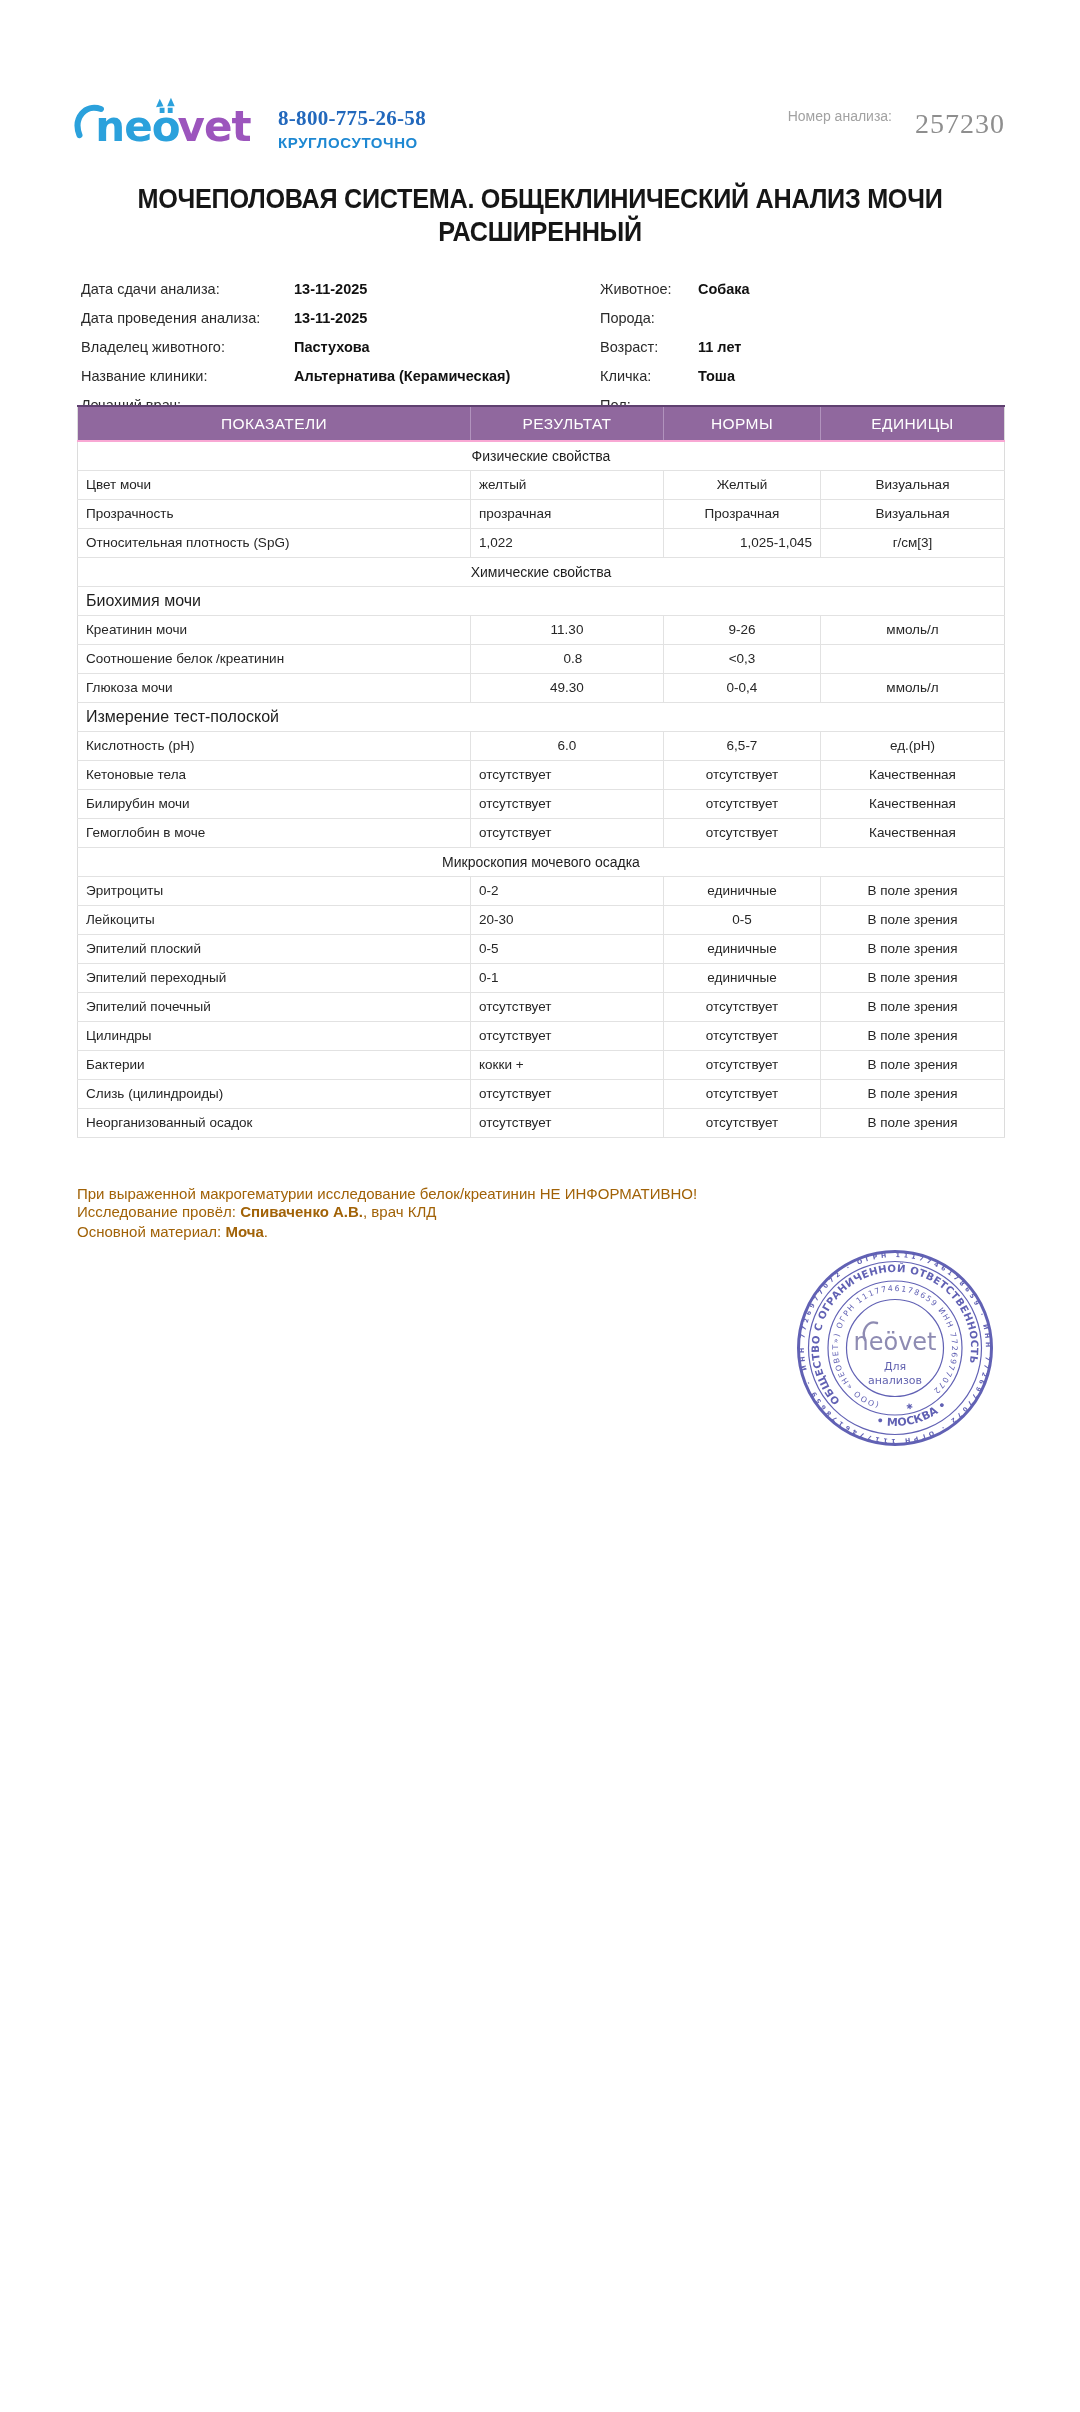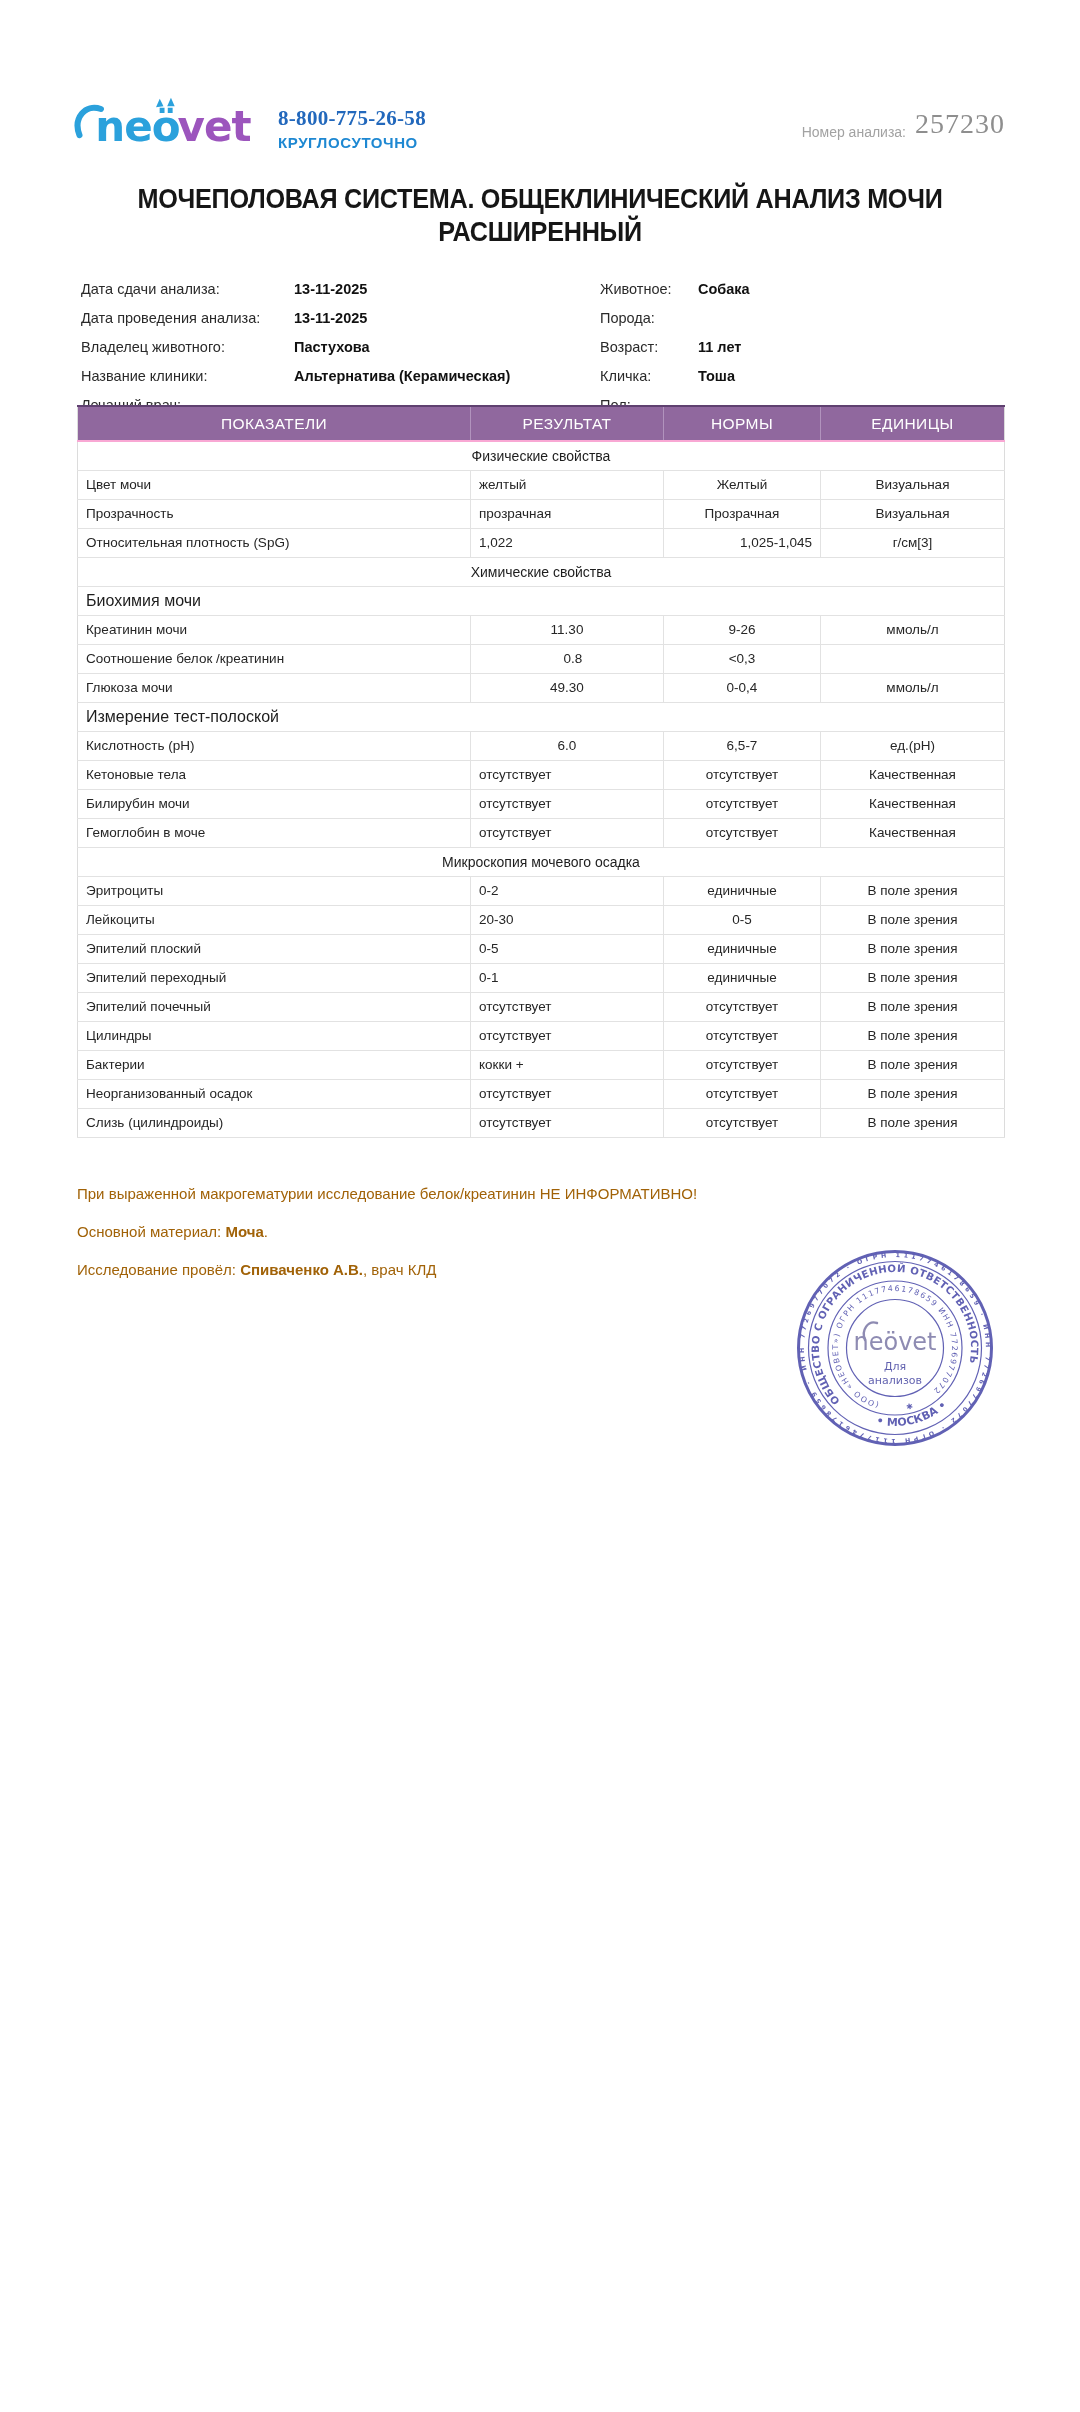--- a/index.html
+++ b/index.html
@@ -14,21 +14,21 @@
   .phone-number {
     font-family:"Liberation Serif", serif; font-weight:700;
     font-size:21px; color:#2268bc; letter-spacing:.3px;
   }
   .phone-sub {
     font-family:"Liberation Sans", sans-serif; font-weight:700;
     font-size:15px; color:#1e88d2; letter-spacing:.6px; margin-top:3px;
   }
   .number-block {
     position:absolute; right:75px; top:108px;
-    display:flex; align-items:flex-end; gap:9px;
+    display:flex; align-items:flex-start; gap:23px;
   }
   .number-label { font-size:14px; color:#a2a2a2; }
   .number-value {
     font-family:"Liberation Serif", serif; font-size:28px;
     color:#8e8e8e; letter-spacing:1px;
   }
   
   .title-wrap {
     position:absolute; left:0; top:182px; width:1080px; text-align:center;
     color:#161616; font-weight:700; font-size:28px; line-height:33px;
@@ -59,21 +59,21 @@
   table.results thead th:first-child { border-left:none; }
   table.results tbody td { border-bottom:1px solid #e2e2e2; padding:0 8px; height:29px; }
   td.c-result, td.c-norm, td.c-unit { border-left:1px solid #e2e2e2; }
   td.section   { text-align:center; height:24px; font-size:14px; color:#1d1d1d; }
   td.subsection{ text-align:left; padding-left:3px; height:24px; font-size:16px; color:#1d1d1d; }
   
   .note { position:absolute; left:77px; font-size:15px; color:#a16207; }
   .note b { font-weight:700; }
   #note-warning  { top:1185px; }
   #note-material { top:1223px; }
-  #note-examiner { top:1261px; }
+  #note-examiner { top:1203px; }
   
   .stamp { position:absolute; left:795px; top:1248px; opacity:.88; }
 </style>
 </head>
 <body>
 
 <svg class="logo-svg" width="182" height="58" viewBox="0 0 195 58">
   <path d="M8 42 C1 24 14 8 31 14" fill="none" stroke="#2ba1dc" stroke-width="6.5" stroke-linecap="round"></path>
   <text x="25" y="48" font-family="DejaVu Sans, sans-serif" font-weight="bold" font-size="45" letter-spacing="-1" fill="#2ba1dc">neö</text>
   <polygon points="90,12 94,3 98,11" fill="#2ba1dc"></polygon>
@@ -246,27 +246,27 @@
         <td class="c-norm" style="text-align: center;">отсутствует</td>
         <td class="c-unit" style="text-align: center;">В поле зрения</td>
       </tr>
       <tr>
         <td class="c-name" style="text-align: left;">Бактерии</td>
         <td class="c-result" style="text-align: left;">кокки +</td>
         <td class="c-norm" style="text-align: center;">отсутствует</td>
         <td class="c-unit" style="text-align: center;">В поле зрения</td>
       </tr>
       <tr>
+        <td class="c-name" style="text-align: left;">Слизь (цилиндроиды)</td>
+        <td class="c-result" style="text-align: left;">отсутствует</td>
+        <td class="c-norm" style="text-align: center;">отсутствует</td>
+        <td class="c-unit" style="text-align: center;">В поле зрения</td>
+      </tr>
+      <tr>
         <td class="c-name" style="text-align: left;">Неорганизованный осадок</td>
-        <td class="c-result" style="text-align: left;">отсутствует</td>
-        <td class="c-norm" style="text-align: center;">отсутствует</td>
-        <td class="c-unit" style="text-align: center;">В поле зрения</td>
-      </tr>
-      <tr>
-        <td class="c-name" style="text-align: left;">Слизь (цилиндроиды)</td>
         <td class="c-result" style="text-align: left;">отсутствует</td>
         <td class="c-norm" style="text-align: center;">отсутствует</td>
         <td class="c-unit" style="text-align: center;">В поле зрения</td>
       </tr>
     </tbody>
 </table>
 
 <div class="note" id="note-warning">При выраженной макрогематурии исследование белок/креатинин НЕ ИНФОРМАТИВНО!</div>
 <div class="note" id="note-material"><span>Основной материал: </span><b>Моча</b><span>.</span></div>
 <div class="note" id="note-examiner"><span>Исследование провёл: </span><b>Спиваченко А.В.</b><span>, врач КЛД</span></div>

